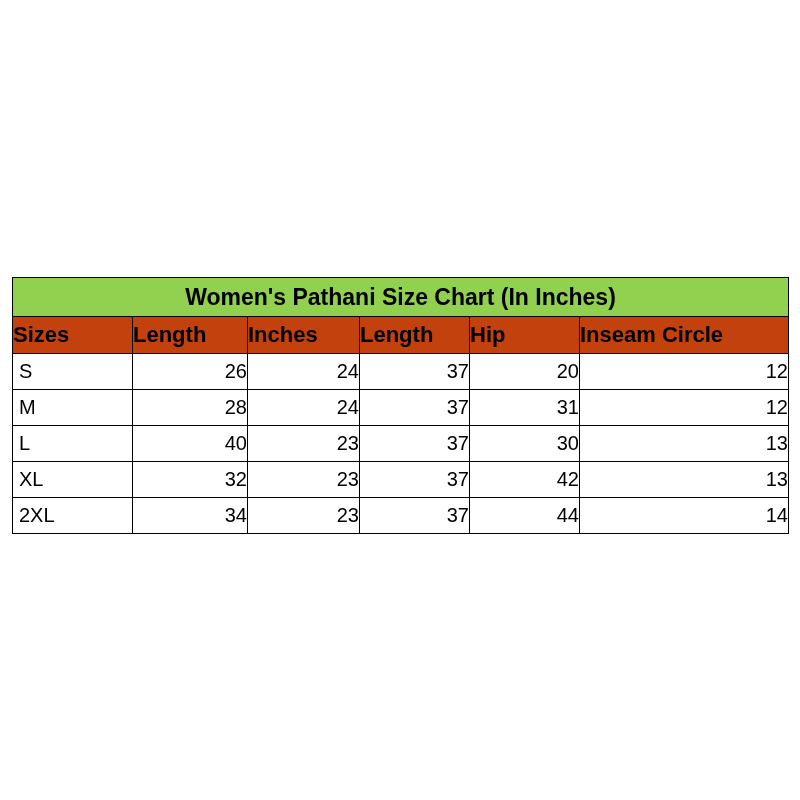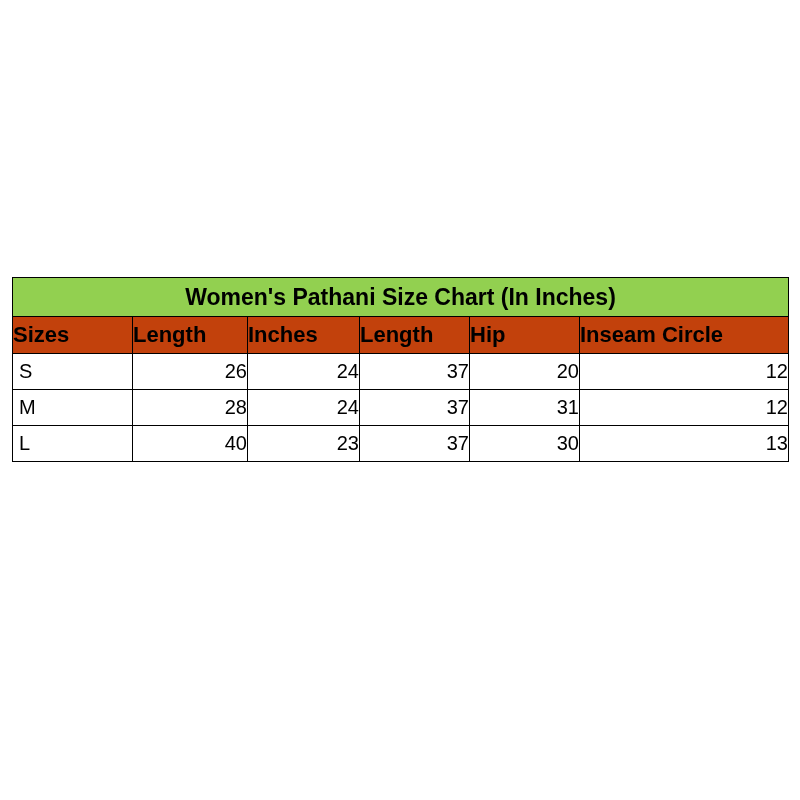--- a/index.html
+++ b/index.html
@@ -123,15 +123,31 @@
         <td class="data-cell">12</td>
       </tr>
       <tr>
         <td class="data-cell size-label">L</td>
         <td class="data-cell">40</td>
         <td class="data-cell">23</td>
         <td class="data-cell">37</td>
         <td class="data-cell">30</td>
         <td class="data-cell">13</td>
       </tr>
+      <tr>
+        <td class="data-cell size-label">XL</td>
+        <td class="data-cell">32</td>
+        <td class="data-cell">23</td>
+        <td class="data-cell">37</td>
+        <td class="data-cell">42</td>
+        <td class="data-cell">13</td>
+      </tr>
+      <tr>
+        <td class="data-cell size-label">2XL</td>
+        <td class="data-cell">34</td>
+        <td class="data-cell">23</td>
+        <td class="data-cell">37</td>
+        <td class="data-cell">44</td>
+        <td class="data-cell">14</td>
+      </tr>
     </tbody>
   </table>
 </div>
 
 </body></html>

